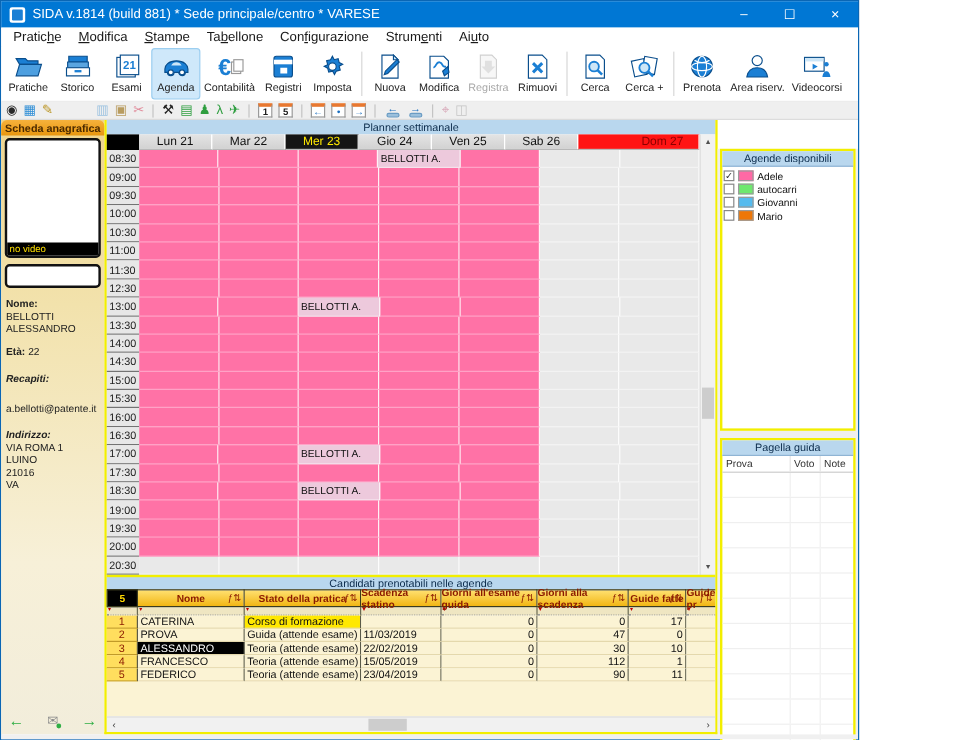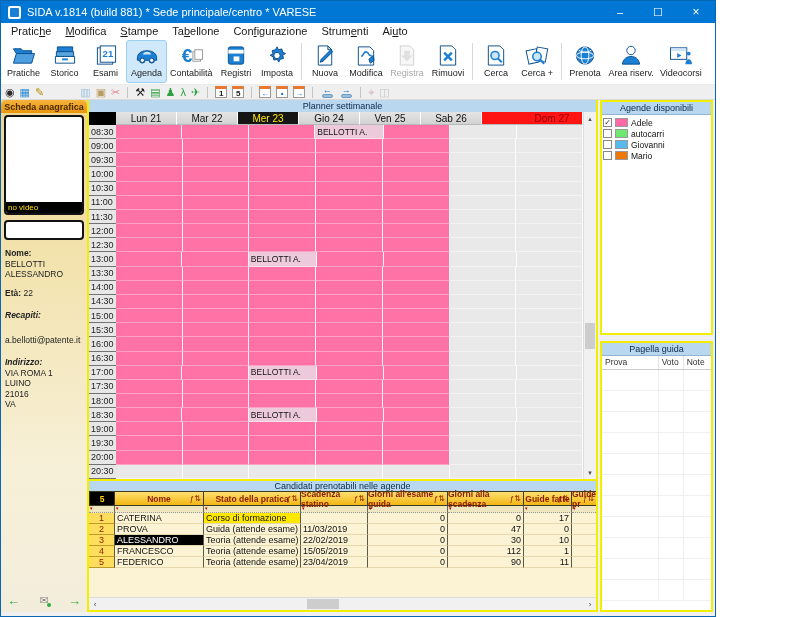--- a/index.html
+++ b/index.html
@@ -102,21 +102,21 @@
   .w5 { width:76px; flex:0 0 76px; }
   .w6 { width:48px; flex:0 0 48px; }
   .w7 { flex:1; border-right:none; }
   .cand-filler { flex:0 0 29px; background:#FBF3D4; }
   .hscroll { height:13px; flex:0 0 13px; background:#F1F1F1; border-top:1px solid #DDD; position:relative; }
   .hs-arrow { position:absolute; top:0; bottom:0; width:12px; display:flex; align-items:center; justify-content:center; font-size:8px; color:#444; }
   .hs-left { left:0; } .hs-right { right:0; }
   .hs-thumb { position:absolute; left:43%; top:1px; bottom:1px; width:32px; background:#CDCDCD; }
 
   
-  .rightpanel { width:117px; flex:0 0 117px; background:#EFEFEF; display:flex; flex-direction:column; padding:0 2px; }
+  .rightpanel { width:117px; flex:0 0 117px; background:#EFEFEF; display:flex; flex-direction:column; padding:0 2px;margin-top:24px; }
   .rp-section { border:2px solid #F2EE00; background:#fff; display:flex; flex-direction:column; }
   .rp-header { height:13px; flex:0 0 13px; background:#B9D7EE; color:#0A2A4A; font-size:9px; display:flex; align-items:center; justify-content:center; border-bottom:1px solid #8FB4D4; }
   .agende-section { height:235px; flex:0 0 235px; margin-bottom:6px; }
   .ag-list { padding:2px 1px; }
   .ag-item { display:flex; align-items:center; height:11px; gap:3px; font-size:8.5px; color:#111; }
   .ag-check { width:9px; height:9px; flex:0 0 9px; border:1px solid #888; background:#fff; font-size:8px; line-height:7px; display:flex; align-items:center; justify-content:center; color:#333; }
   .ag-swatch { width:13px; height:9px; flex:0 0 13px; border:1px solid #9A9A9A; }
   .pagella-section { flex:1; }
   .pg-cols { display:flex; height:14px; flex:0 0 14px; font-size:8.5px; color:#333; border-bottom:1px solid #CCC; }
   .pg-col { padding:1px 3px; border-right:1px solid #E4E4E4; }
@@ -470,30 +470,20 @@
                 <div class="t-cell">11:30</div>
                 <div class="c-cell avail"></div>
                 <div class="c-cell avail"></div>
                 <div class="c-cell avail"></div>
                 <div class="c-cell avail"></div>
                 <div class="c-cell avail"></div>
                 <div class="c-cell unavail"></div>
                 <div class="c-cell unavail"></div>
               </div>
               <div class="g-row">
-                <div class="t-cell">12:00</div>
-                <div class="c-cell avail"></div>
-                <div class="c-cell avail"></div>
-                <div class="c-cell avail"></div>
-                <div class="c-cell avail"></div>
-                <div class="c-cell avail"></div>
-                <div class="c-cell unavail"></div>
-                <div class="c-cell unavail"></div>
-              </div>
-              <div class="g-row">
                 <div class="t-cell">12:30</div>
                 <div class="c-cell avail"></div>
                 <div class="c-cell avail"></div>
                 <div class="c-cell avail"></div>
                 <div class="c-cell avail"></div>
                 <div class="c-cell avail"></div>
                 <div class="c-cell unavail"></div>
                 <div class="c-cell unavail"></div>
               </div>
               <div class="g-row">
@@ -581,30 +571,20 @@
                 <div class="c-cell avail"></div>
                 <div class="c-cell avail"></div>
                 <div class="c-cell appt">BELLOTTI A.</div>
                 <div class="c-cell avail"></div>
                 <div class="c-cell avail"></div>
                 <div class="c-cell unavail"></div>
                 <div class="c-cell unavail"></div>
               </div>
               <div class="g-row">
                 <div class="t-cell">17:30</div>
-                <div class="c-cell avail"></div>
-                <div class="c-cell avail"></div>
-                <div class="c-cell avail"></div>
-                <div class="c-cell avail"></div>
-                <div class="c-cell avail"></div>
-                <div class="c-cell unavail"></div>
-                <div class="c-cell unavail"></div>
-              </div>
-              <div class="g-row">
-                <div class="t-cell">18:00</div>
                 <div class="c-cell avail"></div>
                 <div class="c-cell avail"></div>
                 <div class="c-cell avail"></div>
                 <div class="c-cell avail"></div>
                 <div class="c-cell avail"></div>
                 <div class="c-cell unavail"></div>
                 <div class="c-cell unavail"></div>
               </div>
               <div class="g-row">
                 <div class="t-cell">18:30</div>

